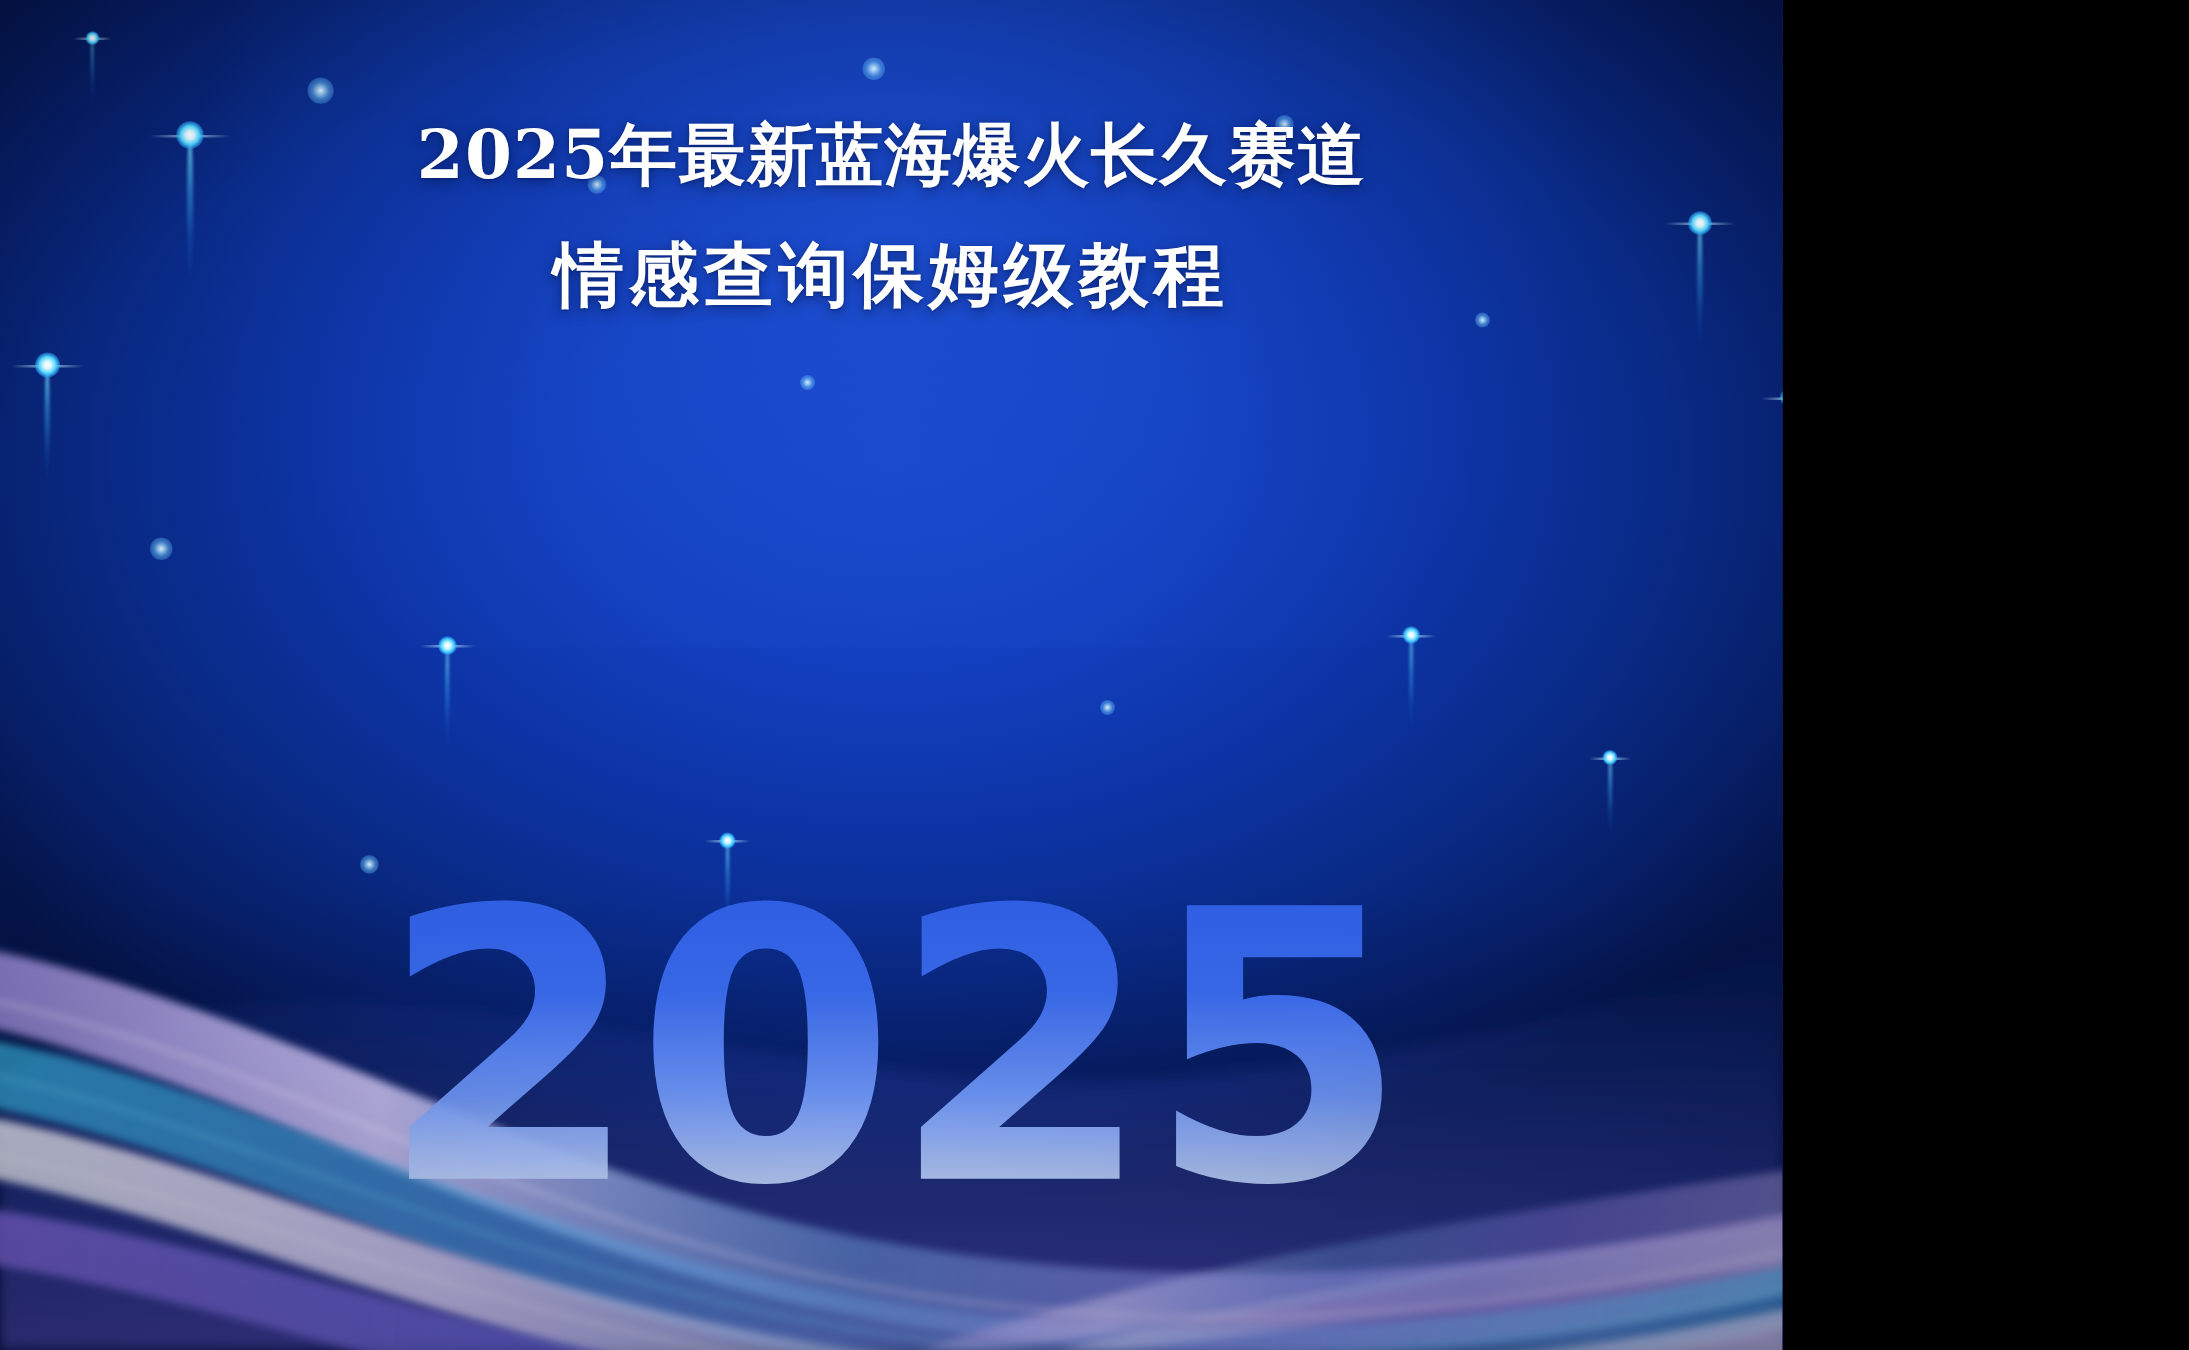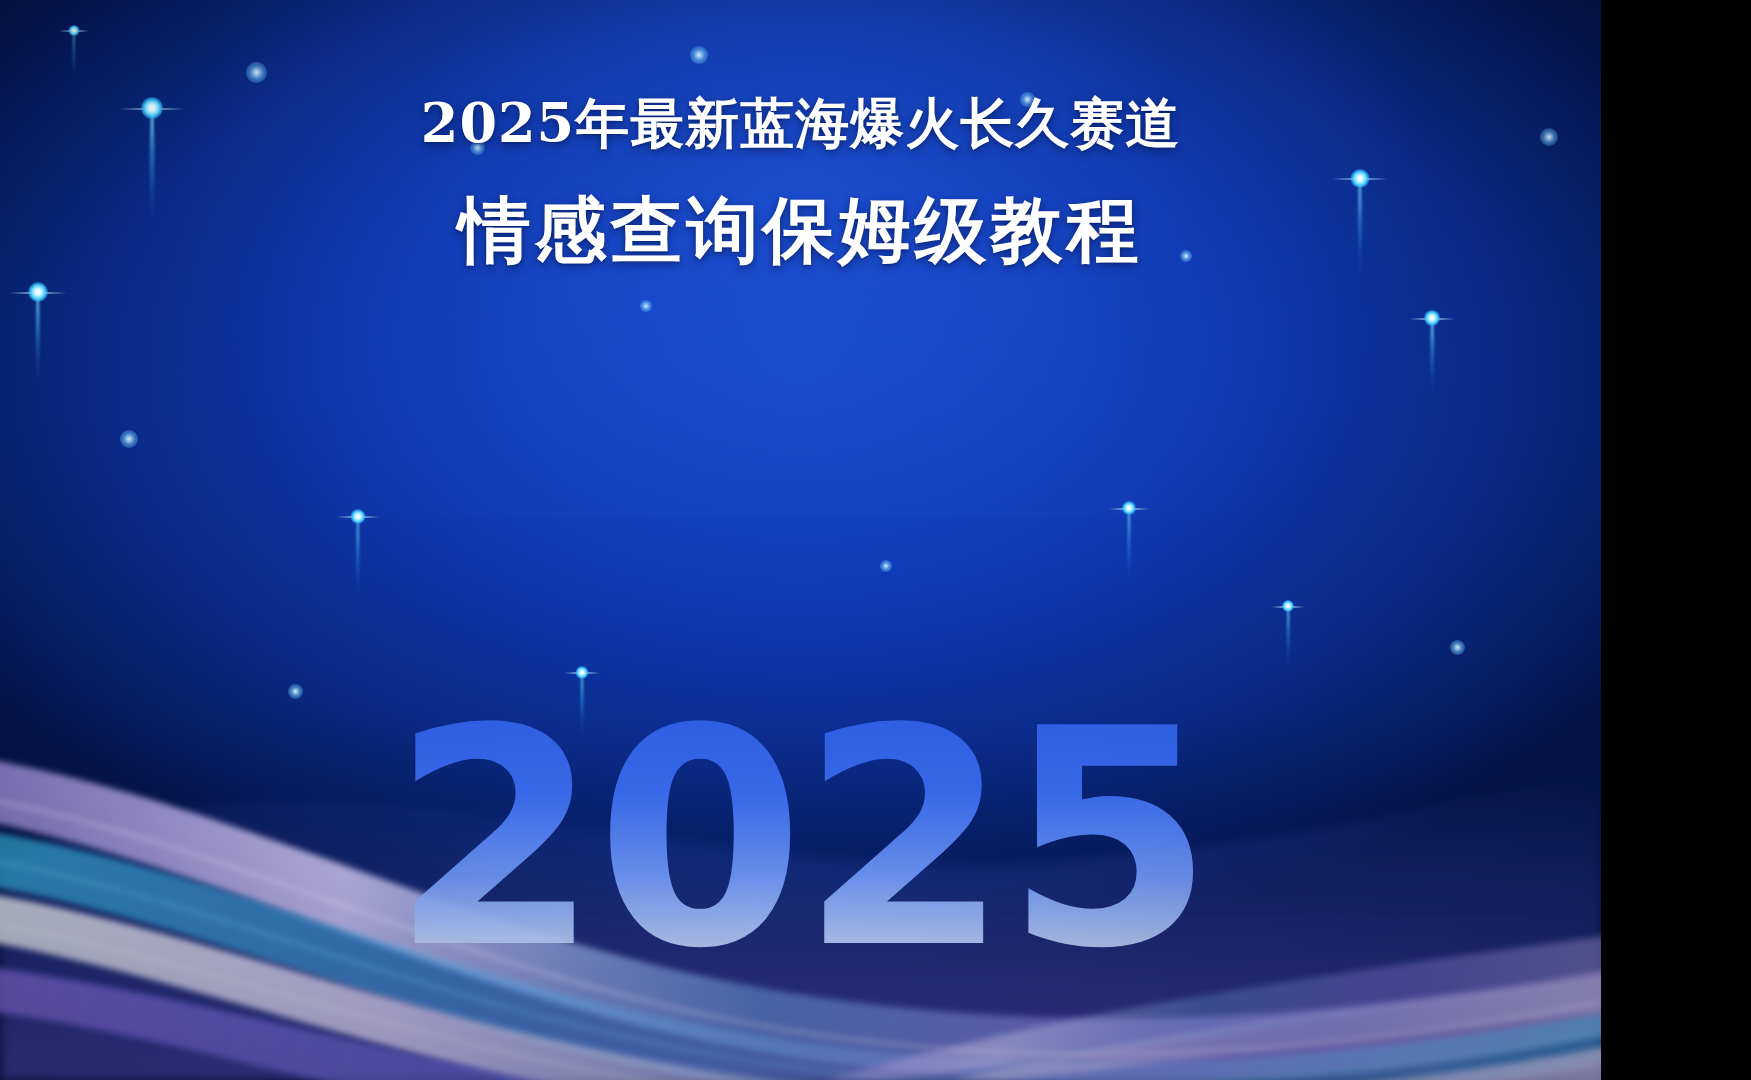--- a/index.html
+++ b/index.html
@@ -1,21 +1,21 @@
 <!DOCTYPE html>
 <html lang="zh"><head>
 <meta charset="utf-8">
 <title>Promo Banner</title>
 <style>
   html,body{margin:0;padding:0;background:#000;}
   *{box-sizing:border-box;}
 
   #banner{
     position:relative;
-    width:1601px;
+    width:1426px;
     height:1080px;
     overflow:hidden;
     font-family:"DejaVu Sans","Liberation Sans",sans-serif;
     background:#0a2f9c;
     user-select:none;
   }
 
   
   .bg-base{
     position:absolute; inset:0;
@@ -101,21 +101,21 @@
   }
   .l-kicker{
     margin-top:88px;
     font-size:54px;
     letter-spacing:1px;
     font-family:"DejaVu Serif","Liberation Serif",serif;
     font-weight:700;
   }
   .l-sub{
     margin-top:22px;
-    font-size:72px;
+    font-size:56px;
     letter-spacing:4px;
     font-family:"DejaVu Serif","Liberation Serif",serif;
     font-weight:700;
   }
   .l-head{
     margin-top:40px;
     font-size:155px;
     letter-spacing:1px;
     line-height:1.08;
     font-family:"DejaVu Serif","Liberation Serif",serif;

